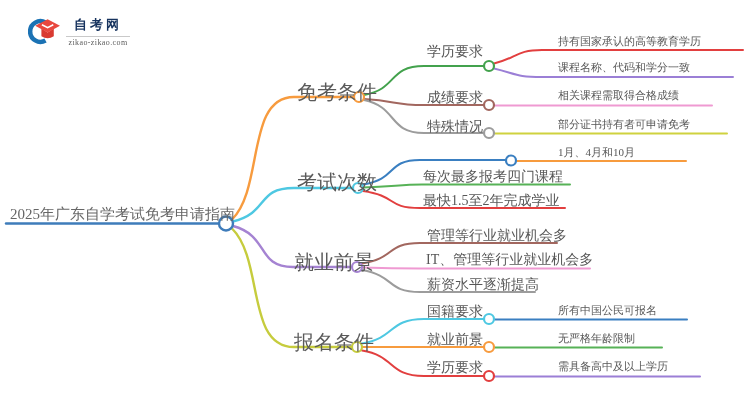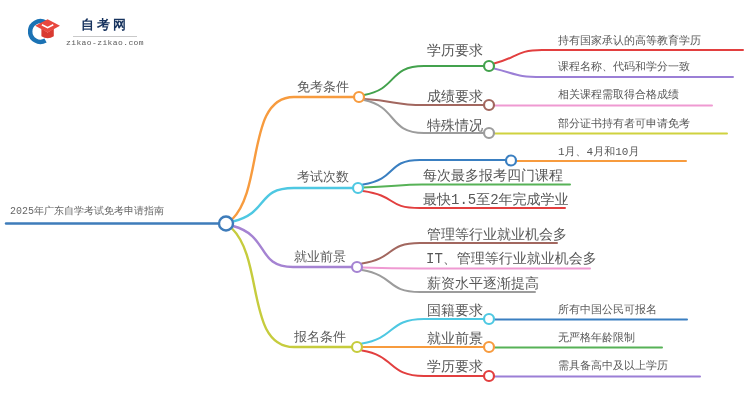--- a/index.html
+++ b/index.html
@@ -1,21 +1,21 @@
 <!DOCTYPE html>
 <html><head>
 <meta charset="utf-8">
 <style>
   html,body{margin:0;padding:0;background:#fff;}
   #stage{position:relative;width:750px;height:406px;background:#fff;overflow:hidden;
-         font-family:Liberation Mono, monospace;text-align:center;}
+         font-family:Liberation Serif, serif;text-align:center;}
   #edges{position:absolute;left:0;top:0;}
   .label{position:absolute;white-space:nowrap;color:#575757;line-height:1.1;}
-  .central{font-size:10px;color:#666;}
-  .lv1{font-size:13px;color:#5a5a5a;}
+  .central{font-size:15px;color:#666;}
+  .lv1{font-size:20px;color:#5a5a5a;}
   .lv2{font-size:14px;}
   .lv3{font-size:11px;}
   
   .logo{position:absolute;left:28px;top:16px;display:flex;align-items:center;gap:5px;}
   .logo-icon{width:33px;height:29px;}
   .logo-text{display:flex;flex-direction:column;align-items:center;}
   .logo-title{font-size:13px;font-weight:bold;color:#17335e;letter-spacing:3px;padding:0 2px;}
   .logo-divider{width:64px;border-top:1px solid #c9c9c9;margin:2px 0 1px 0;}
   .logo-domain{font-size:8px;color:#5c5c5c;letter-spacing:.4px;}
 </style>

